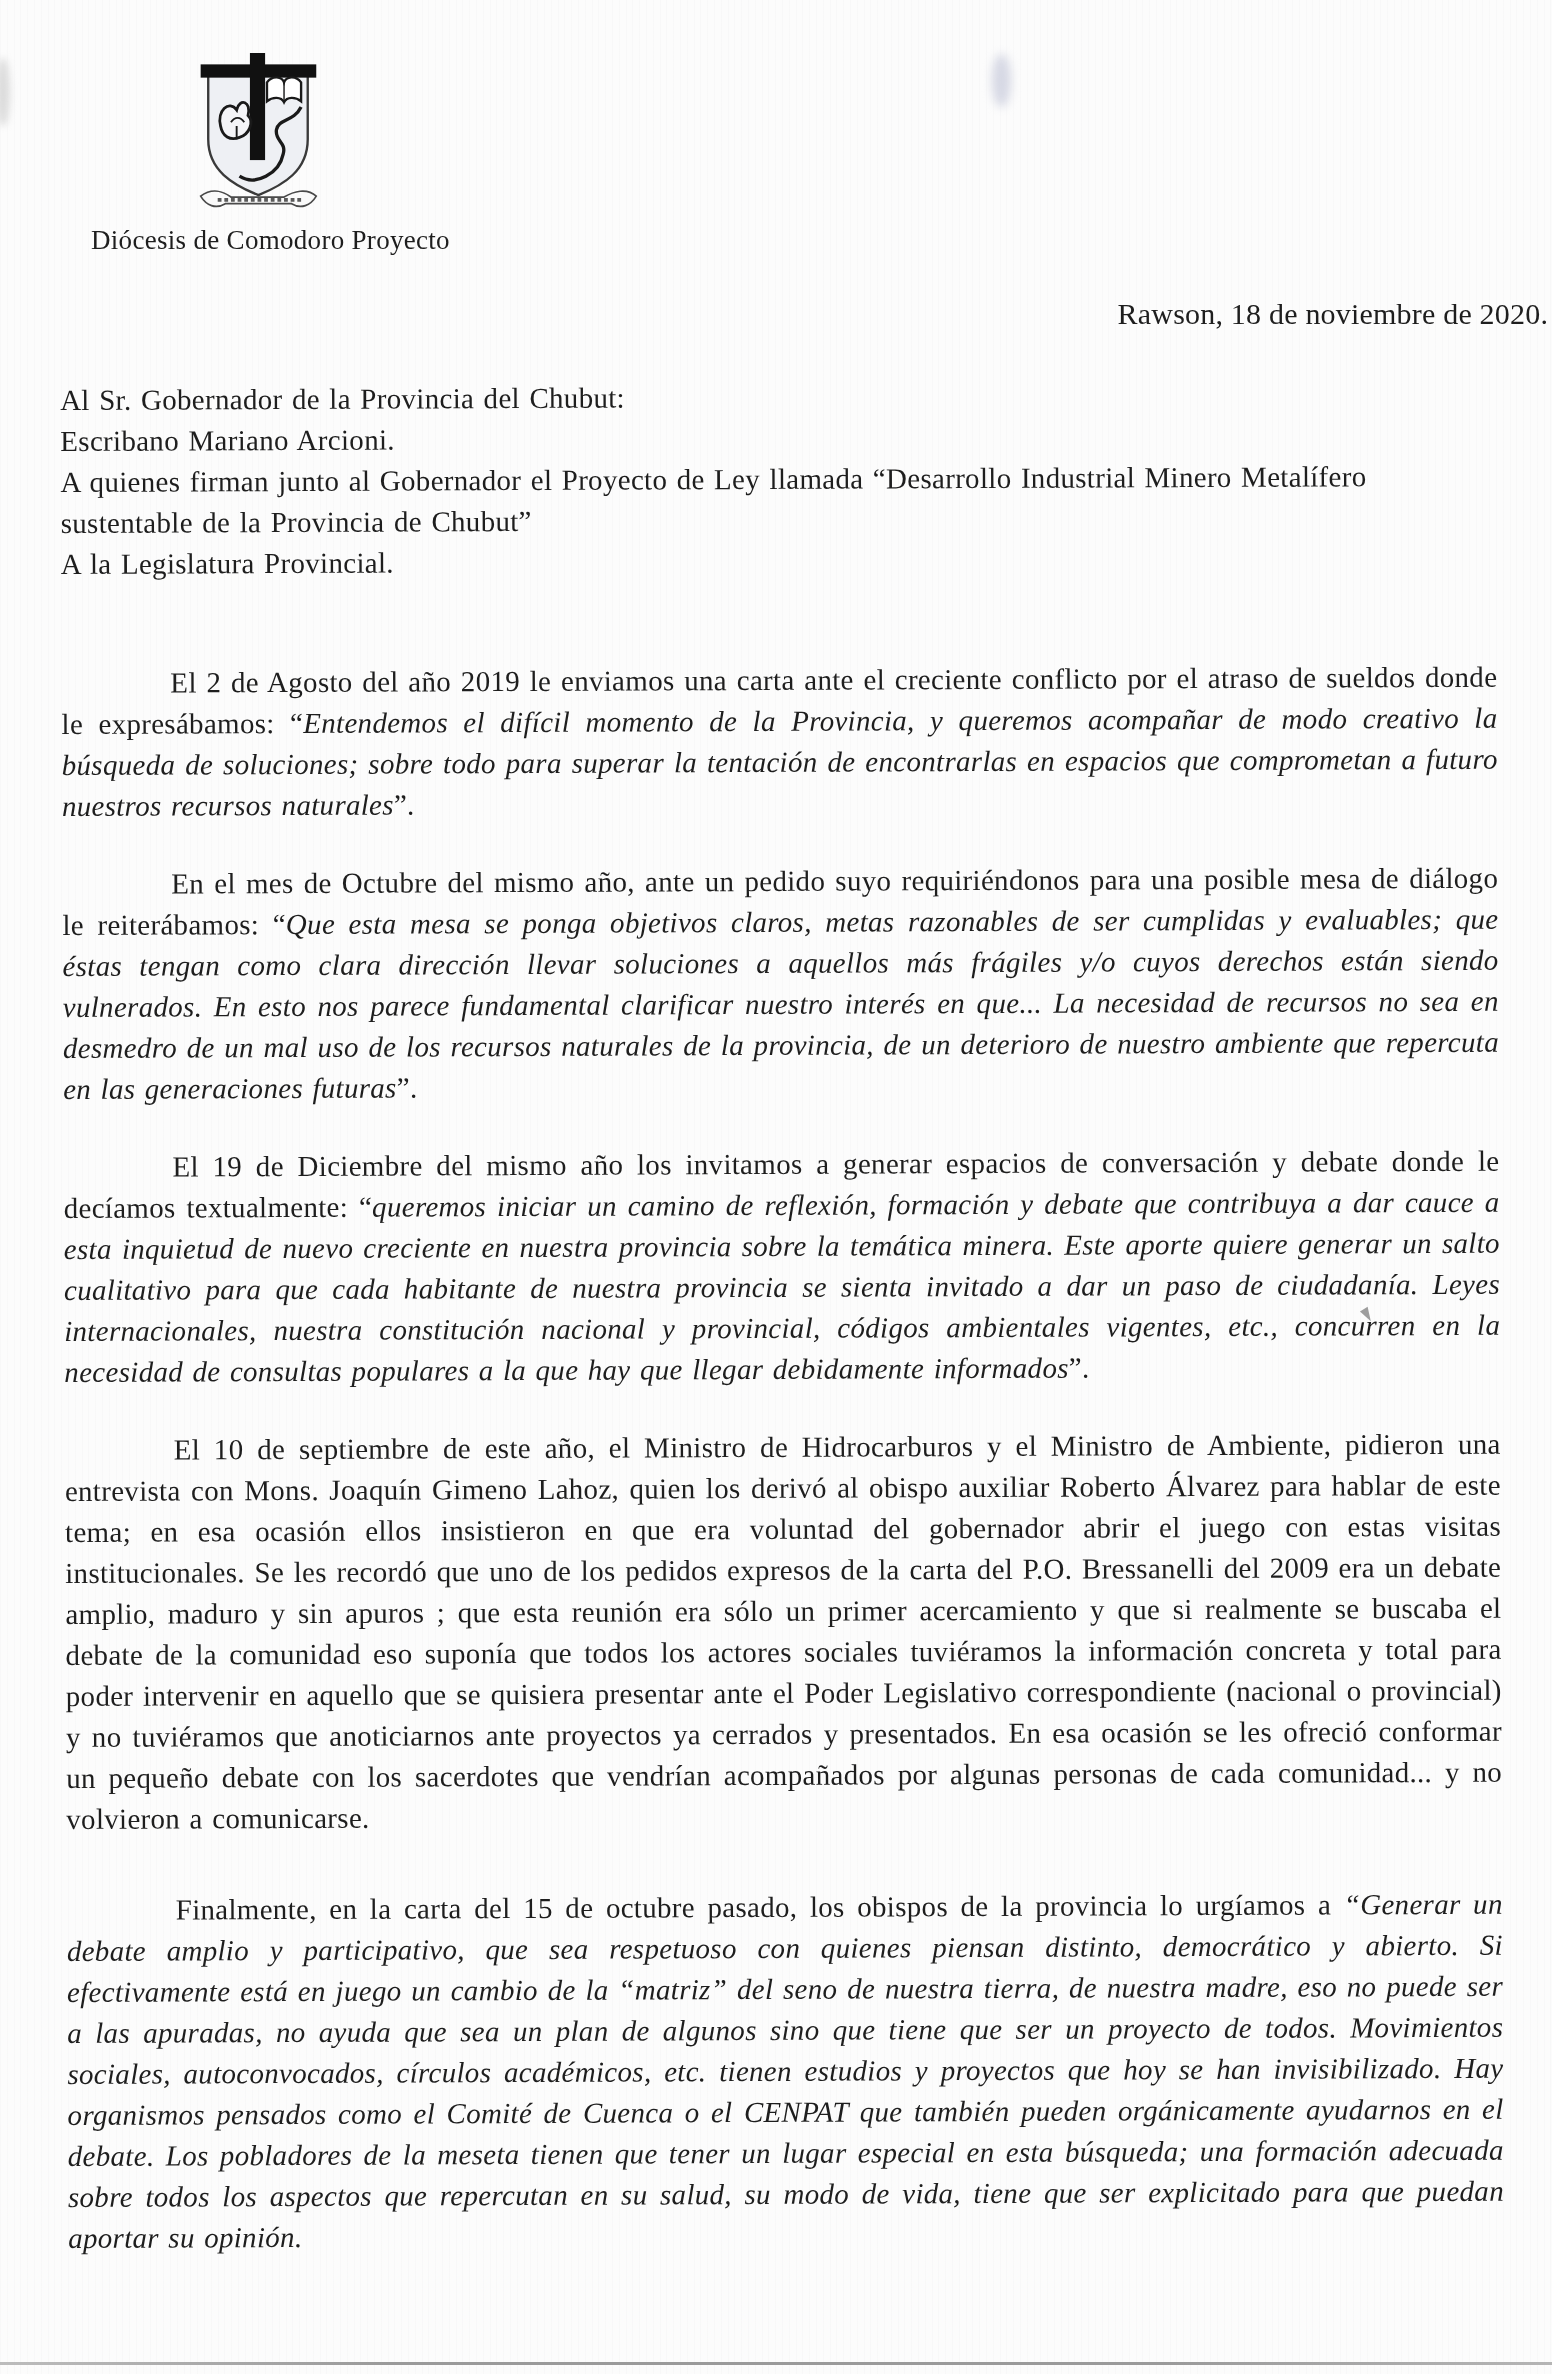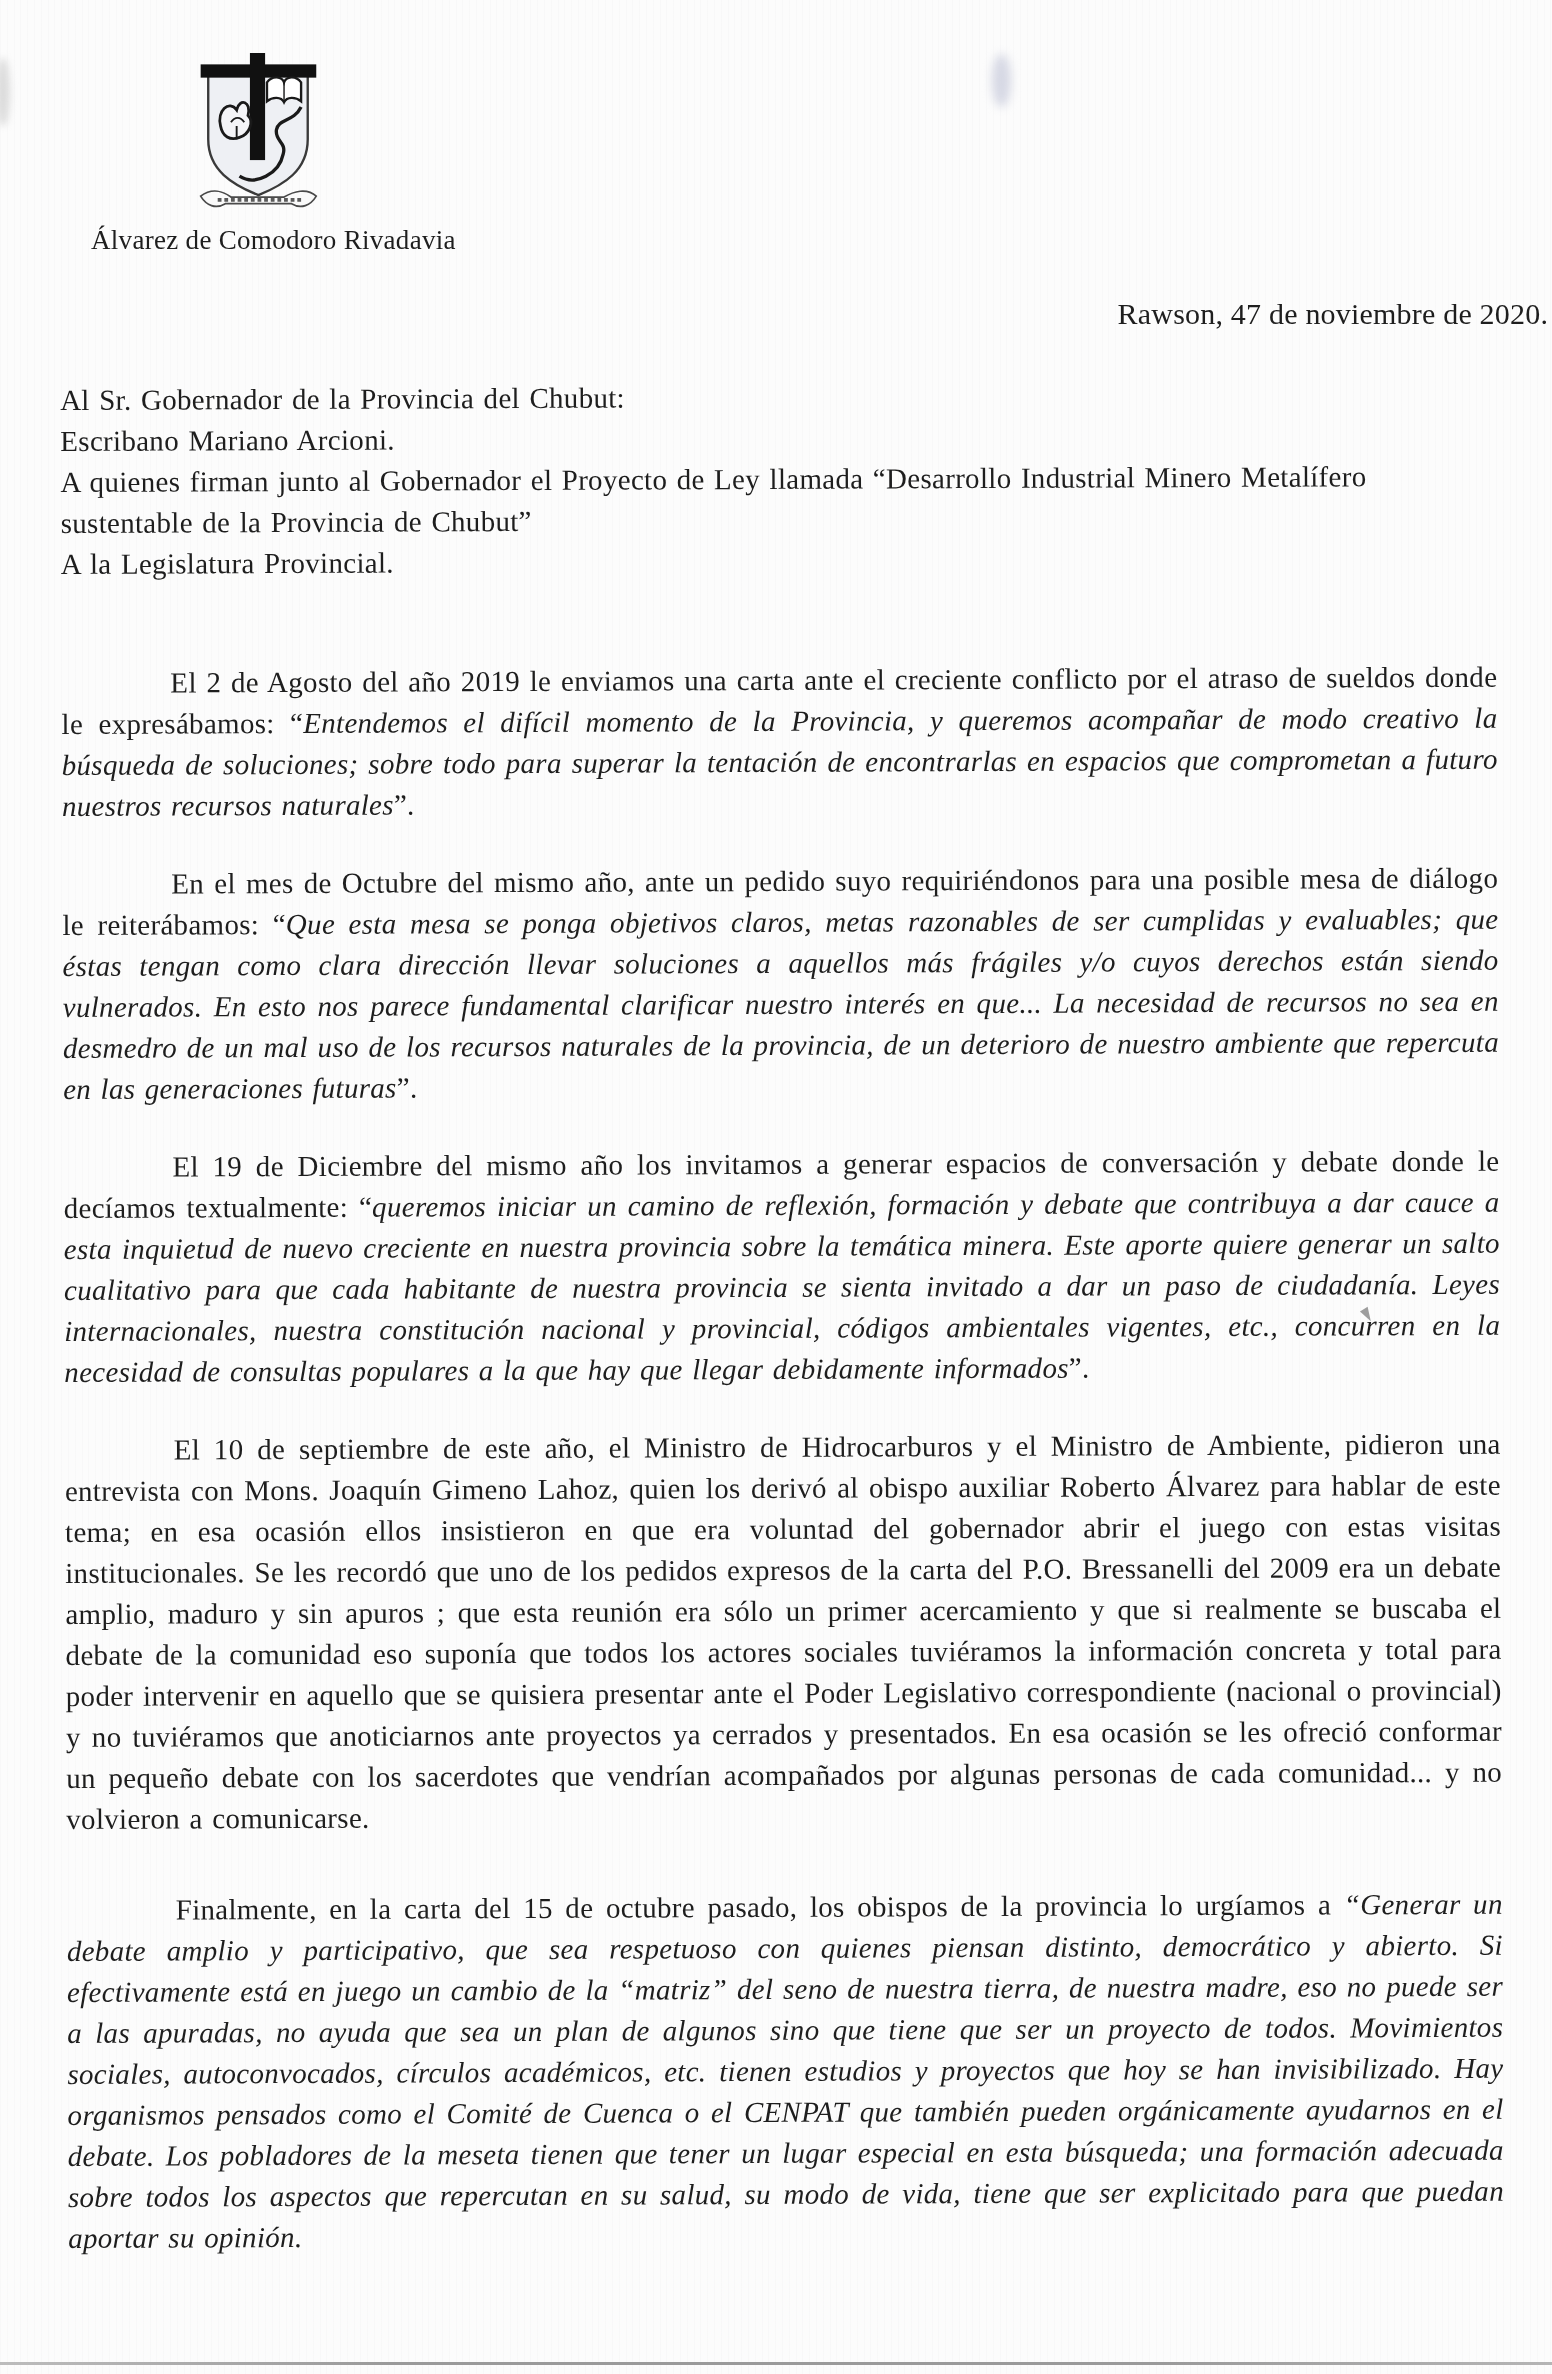--- a/index.html
+++ b/index.html
@@ -133,23 +133,23 @@
 
     <path d="M101,96 C97,80 110,68 118,79 C121,66 134,70 130,85 C137,92 131,105 121,108 C111,112 103,107 101,96 Z" fill="#f4f4f7" stroke="#1a1a1a" stroke-width="3"></path>
     <path d="M112,92 C116,86 122,86 126,92 M118,96 L118,110" fill="none" stroke="#1a1a1a" stroke-width="2"></path>
 
     <path d="M186,76 C178,92 162,88 160,100 C158,112 171,113 167,126 C163,146 138,160 121,149" fill="none" stroke="#1a1a1a" stroke-width="3.5"></path>
 
     <path d="M80,170 C92,161 104,165 112,171 L168,171 C178,165 192,161 202,170 C196,180 186,184 176,178 L106,178 C96,184 86,180 80,170 Z" fill="#fafafa" stroke="#4a4a4a" stroke-width="1.8"></path>
     <line x1="98" y1="174" x2="186" y2="174" stroke="#5a5a5a" stroke-width="4" stroke-dasharray="4 3"></line>
   </svg>
 
-  <div class="crest-caption">Álvarez de Comodoro Rivadavia</div>
+  <div class="crest-caption">Diócesis de Comodoro Proyecto</div>
 
-  <div class="date-line">Rawson, 47 de noviembre de 2020.</div>
+  <div class="date-line">Rawson, 18 de noviembre de 2020.</div>
 
   <div class="letter-body">
 
     <div class="recipient">
       <div class="recipient-line">Al Sr. Gobernador de la Provincia del Chubut:</div>
       <div class="recipient-line">Escribano Mariano Arcioni.</div>
       <div class="recipient-line">A quienes firman junto al Gobernador el Proyecto de Ley llamada “Desarrollo Industrial Minero Metalífero sustentable de la Provincia de Chubut”</div>
       <div class="recipient-line">A la Legislatura Provincial.</div>
     </div>
 

